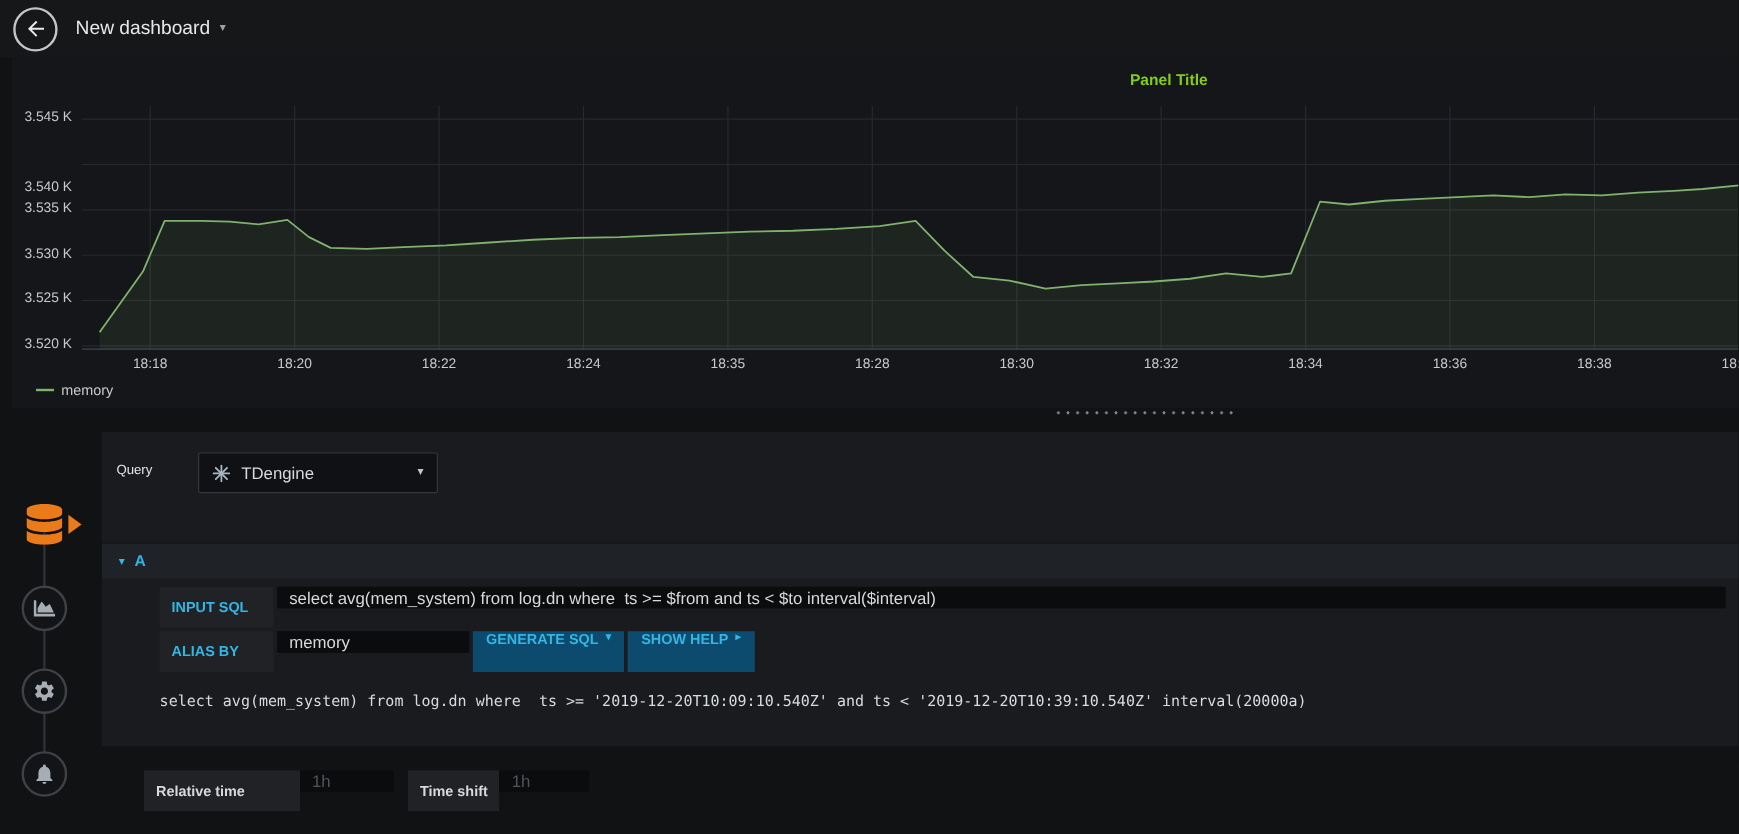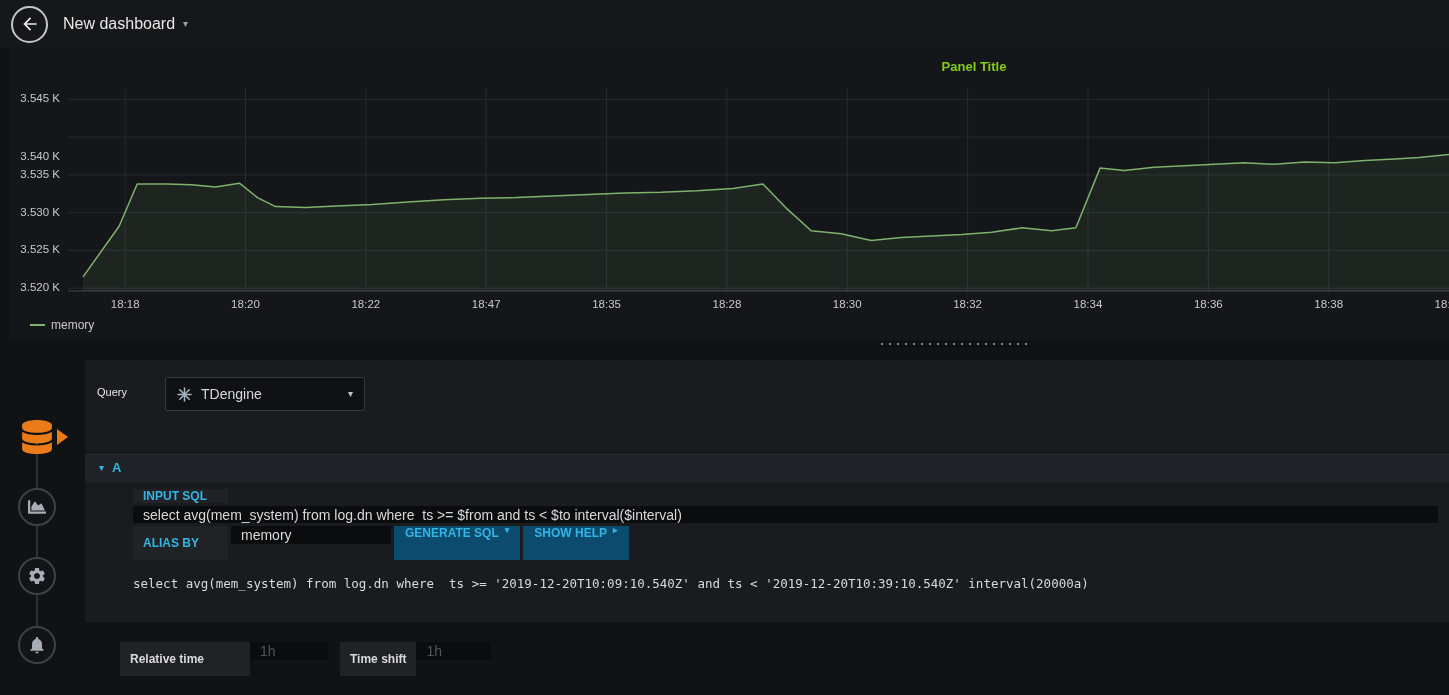--- a/index.html
+++ b/index.html
@@ -57,21 +57,21 @@
                display:flex; align-items:center; gap:9px; padding:0 11px; cursor:pointer; }
   .ds-name { font-size:14px; color:#d8d9da; }
   .ds-picker .caret-glyph { margin-left:auto; color:#c3c5c8; }
   .ref-row { position:absolute; left:0; top:92px; width:1364px; height:30px;
              background:#1f2226; border-top:1px solid #121316;
              display:flex; align-items:center; gap:8px; padding-left:14px; cursor:pointer; }
   .ref-caret { color:#33b5e5; font-size:10px; }
   .ref-id { color:#33b5e5; font-size:13px; font-weight:700; }
   .form-row { position:absolute; left:0; width:1364px; height:34px;
               display:flex; align-items:stretch; gap:3px; padding-left:48px; }
-  .row-input-sql { top:129px; padding-right:11px;flex-direction:column; }
+  .row-input-sql { top:129px; padding-right:11px; }
   .row-alias { top:166px; }
   .gf-label { background:#202226; display:flex; align-items:center;
               font-size:12px; font-weight:700; color:#d8d9da; padding:0 10px; white-space:nowrap; }
   .gf-label.blue { color:#33b5e5; width:95px; }
   .gf-btn { background:#0c4a6e; border:none; display:flex; gap:6px;
             font-family:"Liberation Sans",sans-serif; font-size:12px; font-weight:700;
             color:#33b5e5; padding:0 11px; cursor:pointer; }
   .gf-btn .caret-glyph { color:#33b5e5; font-size:9px; }
   .gf-input { background:#0b0c0e; border:none; outline:none; height:18px; color:#d8d9da;
               font-family:"Liberation Sans",sans-serif; font-size:14px; padding:0 10px; }
@@ -134,21 +134,21 @@
         <line class="grid" x1="1140.3" y1="0" x2="1140.3" y2="204"></line>
         <line class="grid" x1="1260.7" y1="0" x2="1260.7" y2="204"></line>
         <line class="axis" x1="0" y1="203" x2="1381" y2="203"></line>
         <polygon points="15.0,203 15.0,188.9 51.1,138.3 69.2,96.0 99.3,96.0 123.4,96.7 147.4,99.0 171.5,95.2 189.5,109.6 207.6,118.6 237.7,119.4 267.8,117.9 303.9,116.4 340.0,114.1 376.1,111.8 412.2,110.3 448.3,109.6 484.4,108.0 520.5,106.5 556.6,105.0 592.7,104.3 628.8,102.8 664.9,100.5 695.0,96.0 719.1,120.9 743.2,142.8 773.2,145.8 803.3,152.6 833.4,149.6 863.5,148.1 893.6,146.6 923.7,144.3 953.8,139.8 983.8,142.8 1007.9,139.8 1032.0,80.1 1056.1,82.4 1086.1,79.3 1116.2,77.8 1146.3,76.3 1176.4,74.8 1206.5,76.3 1236.6,74.0 1266.7,74.8 1296.8,72.5 1326.8,71.0 1350.9,69.5 1381.0,66.5 1381.0,203" fill="#7eb26d" fill-opacity="0.1"></polygon>
         <polyline class="series-line" stroke="#7eb26d" points="15.0,188.9 51.1,138.3 69.2,96.0 99.3,96.0 123.4,96.7 147.4,99.0 171.5,95.2 189.5,109.6 207.6,118.6 237.7,119.4 267.8,117.9 303.9,116.4 340.0,114.1 376.1,111.8 412.2,110.3 448.3,109.6 484.4,108.0 520.5,106.5 556.6,105.0 592.7,104.3 628.8,102.8 664.9,100.5 695.0,96.0 719.1,120.9 743.2,142.8 773.2,145.8 803.3,152.6 833.4,149.6 863.5,148.1 893.6,146.6 923.7,144.3 953.8,139.8 983.8,142.8 1007.9,139.8 1032.0,80.1 1056.1,82.4 1086.1,79.3 1116.2,77.8 1146.3,76.3 1176.4,74.8 1206.5,76.3 1236.6,74.0 1266.7,74.8 1296.8,72.5 1326.8,71.0 1350.9,69.5 1381.0,66.5"></polyline>
       </svg>
     <div id="x-axis">
         <div class="xtick" style="left: 115.166px;">18:18</div>
         <div class="xtick" style="left: 235.514px;">18:20</div>
         <div class="xtick" style="left: 355.863px;">18:22</div>
-        <div class="xtick" style="left: 476.211px;">18:47</div>
+        <div class="xtick" style="left: 476.211px;">18:24</div>
         <div class="xtick" style="left: 596.56px;">18:35</div>
         <div class="xtick" style="left: 716.908px;">18:28</div>
         <div class="xtick" style="left: 837.257px;">18:30</div>
         <div class="xtick" style="left: 957.606px;">18:32</div>
         <div class="xtick" style="left: 1077.95px;">18:34</div>
         <div class="xtick" style="left: 1198.3px;">18:36</div>
         <div class="xtick" style="left: 1318.65px;">18:38</div>
         <div class="xtick" style="left: 1439px;">18:40</div>
       </div>
     <div class="legend">

